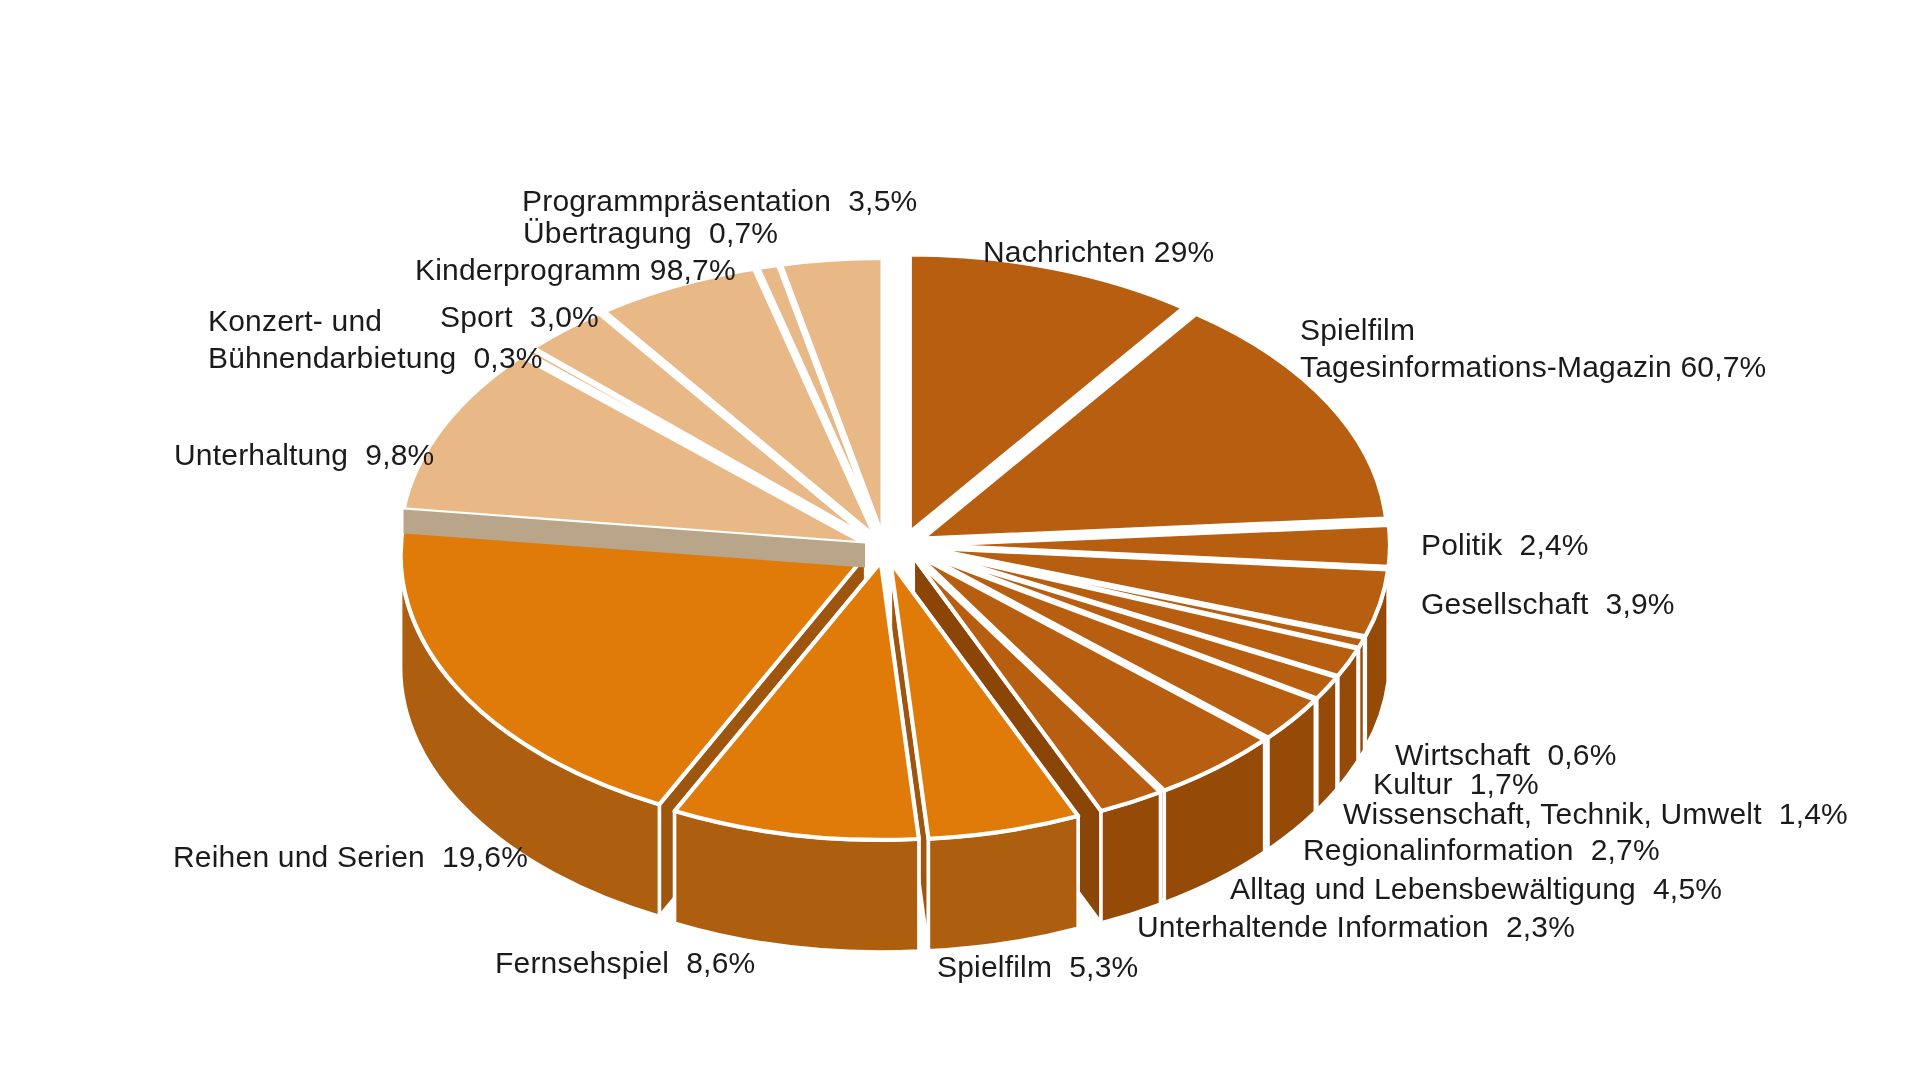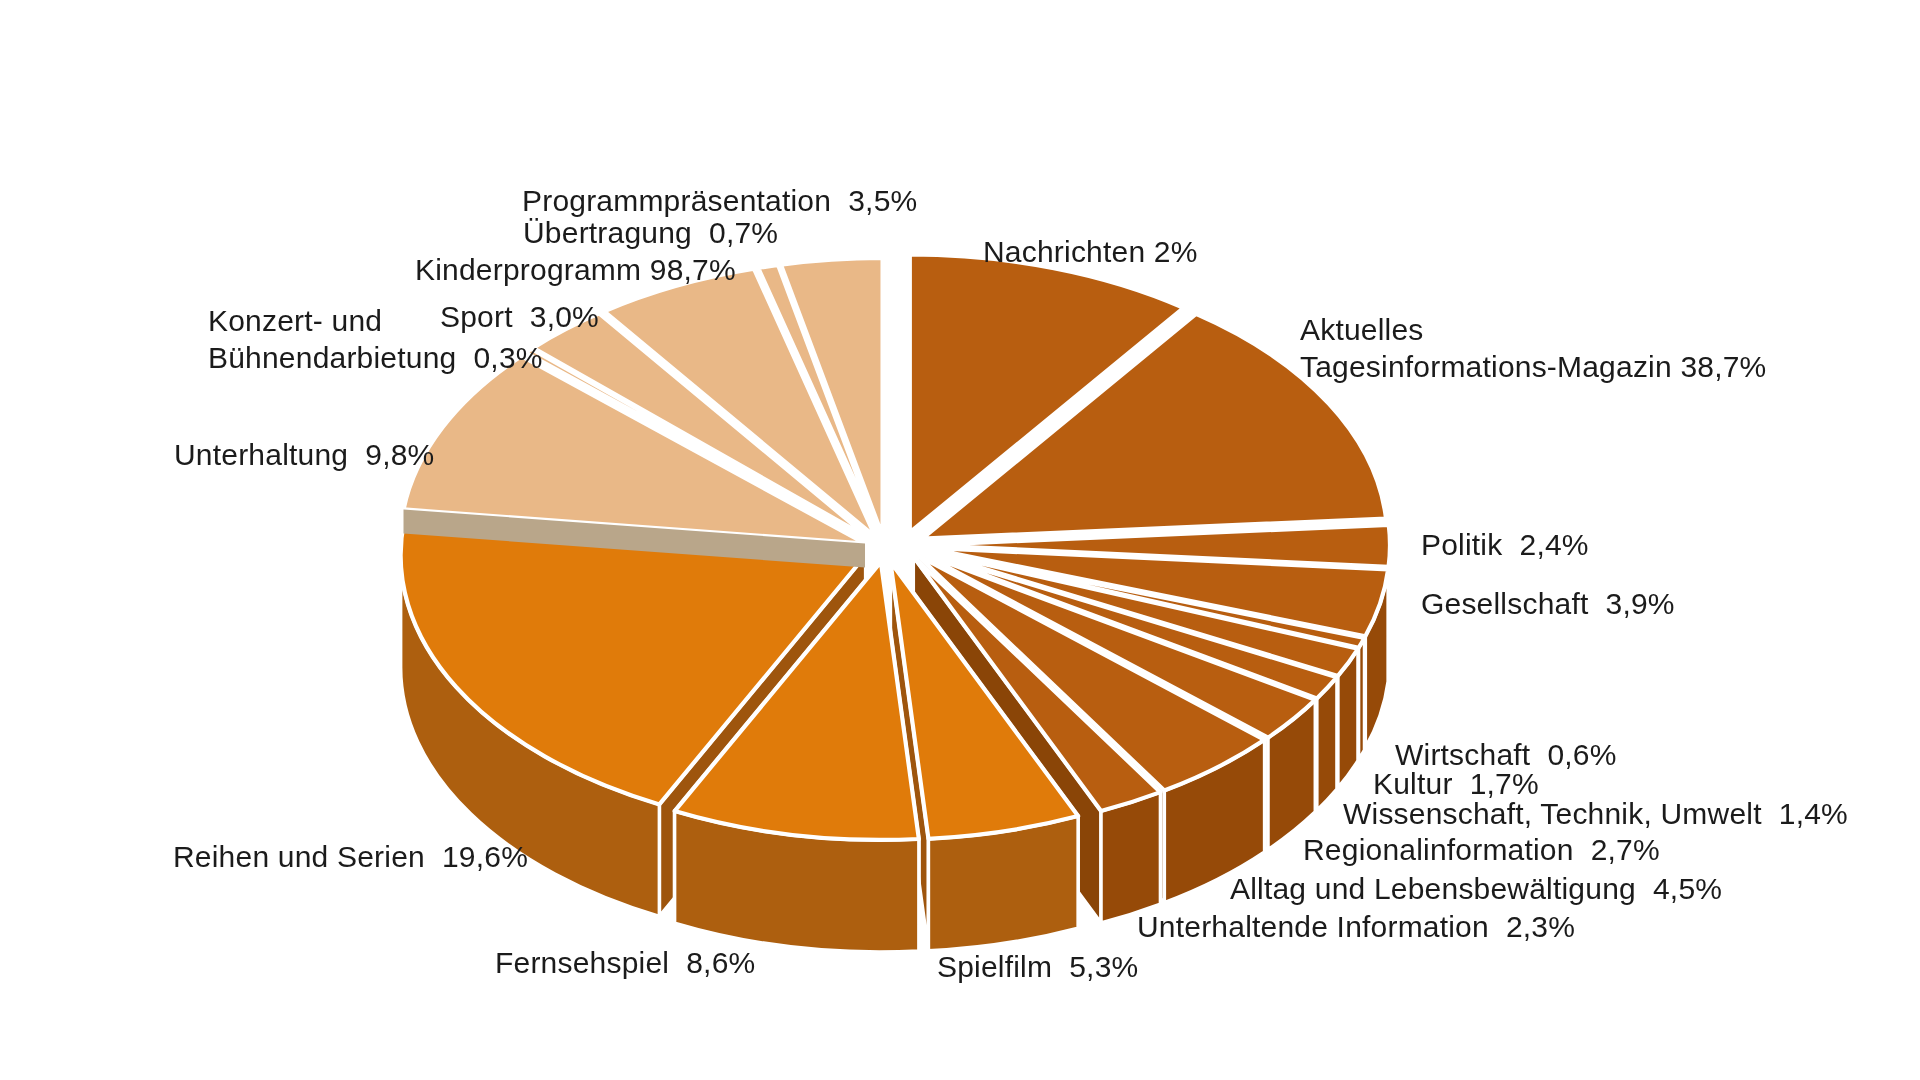--- a/index.html
+++ b/index.html
@@ -78,17 +78,17 @@
       <div class="slice-label" style="left: 495px; top: 902px;">Fernsehspiel&nbsp; 8,6%</div>
       <div class="slice-label" style="left: 937px; top: 906px;">Spielfilm&nbsp; 5,3%</div>
       <div class="slice-label" style="left: 1137px; top: 866px;">Unterhaltende Information&nbsp; 2,3%</div>
       <div class="slice-label" style="left: 1230px; top: 828px;">Alltag und Lebensbewältigung&nbsp; 4,5%</div>
       <div class="slice-label" style="left: 1303px; top: 789px;">Regionalinformation&nbsp; 2,7%</div>
       <div class="slice-label" style="left: 1343px; top: 753px;">Wissenschaft, Technik, Umwelt&nbsp; 1,4%</div>
       <div class="slice-label" style="left: 1373px; top: 723px;">Kultur&nbsp; 1,7%</div>
       <div class="slice-label" style="left: 1395px; top: 694px;">Wirtschaft&nbsp; 0,6%</div>
       <div class="slice-label" style="left: 1421px; top: 543px;">Gesellschaft&nbsp; 3,9%</div>
       <div class="slice-label" style="left: 1421px; top: 484px;">Politik&nbsp; 2,4%</div>
-      <div class="slice-label" style="left: 1300px; top: 269px;">Aktuelles</div>
-      <div class="slice-label" style="left: 1300px; top: 306px;">Tagesinformations-Magazin 38,7%</div>
-      <div class="slice-label" style="left: 983px; top: 191px;">Nachrichten 2%</div>
+      <div class="slice-label" style="left: 1300px; top: 269px;">Spielfilm</div>
+      <div class="slice-label" style="left: 1300px; top: 306px;">Tagesinformations-Magazin 60,7%</div>
+      <div class="slice-label" style="left: 983px; top: 191px;">Nachrichten 29%</div>
     </div>
 </div>
 
 </body></html>

